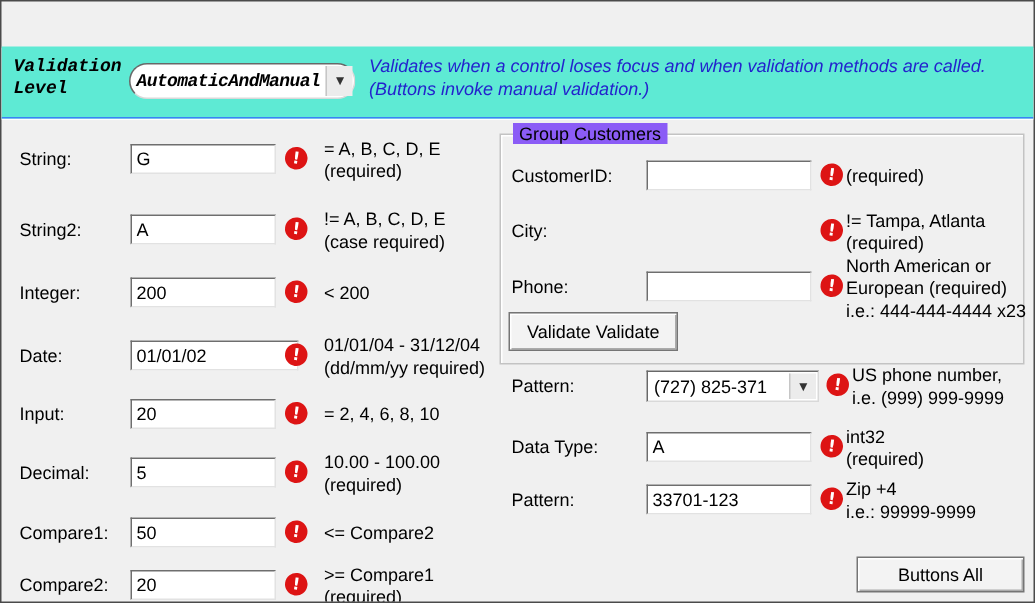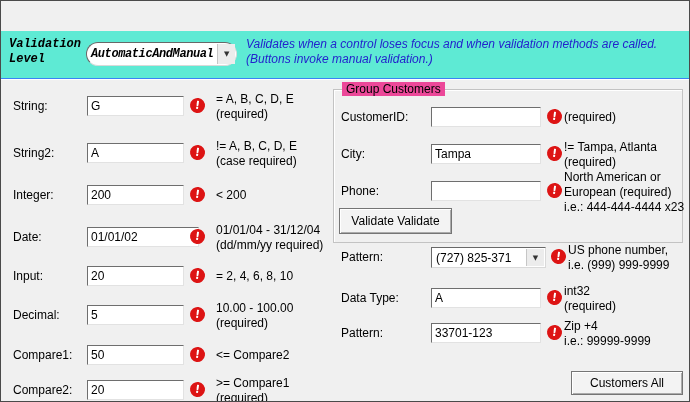--- a/index.html
+++ b/index.html
@@ -31,21 +31,21 @@
   .flabel{position:absolute;white-space:nowrap;}
   .tb{position:absolute;height:20px;background:#fff;border:1px solid;border-color:#6e6e6e #e2e2e2 #e2e2e2 #6e6e6e;box-sizing:border-box;
       font-family:"Liberation Sans",sans-serif;font-size:12px;padding:1px 3px;color:#000;}
   .err{position:absolute;width:15px;height:15px;border-radius:50%;color:#fff;text-align:center;line-height:15px;
        font-weight:bold;font-size:11px;font-family:"DejaVu Sans",sans-serif;transform:rotate(8deg);}
   .hint{position:absolute;line-height:15px;white-space:pre-line;}
   .btn{position:absolute;background:#f3f3f3;border:1px solid #757575;box-shadow:inset 1px 1px 0 #ffffff,inset -1px -1px 0 #ababab;
        display:flex;align-items:center;justify-content:center;font-size:12px;box-sizing:border-box;cursor:default;}
   
   .groupbox{position:absolute;left:332px;top:88px;width:350px;height:154px;border:1px solid #c3c3c3;box-shadow:inset 1px 1px 0 #ffffff;box-sizing:border-box;}
-  .groupbox .gtitle{position:absolute;left:8px;top:-8px;background:#ec4899;padding:0 4px;white-space:nowrap;}
+  .groupbox .gtitle{position:absolute;left:8px;top:-8px;background:#8b5cf6;padding:0 4px;white-space:nowrap;}
 </style>
 </head>
 <body>
 
 <div class="window">
 
 
   <div class="toppanel">
     <div class="vl-label mono">Validation
 Level</div>
@@ -106,21 +106,20 @@
 
   <div class="groupbox">
     <span class="gtitle">Group Customers</span>
   </div>
   <div class="flabel" style="left:340px;top:109px">CustomerID:</div>
   <input class="tb" style="left: 430px; top: 106px; width: 110px;" value="">
   <span class="err" style="left:546px;top:108px;background:#dd1414">!</span>
   <div class="hint" style="left:563px;top:109px">(required)</div>
 
   <div class="flabel" style="left:340px;top:146px">City:</div>
-  <input class="tb" style="left: 430px; top: 143px; width: 110px;" value="Tampa">
   <span class="err" style="left:546px;top:145px;background:#dd1414">!</span>
   <div class="hint" style="left:563px;top:139px">!= Tampa, Atlanta
 (required)</div>
 
   <div class="flabel" style="left:340px;top:183px">Phone:</div>
   <input class="tb" style="left: 430px; top: 180px; width: 110px;" value="">
   <span class="err" style="left:546px;top:182px;background:#dd1414">!</span>
   <div class="hint" style="left:563px;top:169px">North American or
 European (required)
 i.e.: 444-444-4444 x23</div>
@@ -143,15 +142,15 @@
   <span class="err" style="left:546px;top:289px;background:#dd1414">!</span>
   <div class="hint" style="left:563px;top:283px">int32
 (required)</div>
 
   <div class="flabel" style="left:340px;top:325px">Pattern:</div>
   <input class="tb" style="left: 430px; top: 322px; width: 110px;" value="33701-123">
   <span class="err" style="left:546px;top:324px;background:#dd1414">!</span>
   <div class="hint" style="left:563px;top:318px">Zip +4
 i.e.: 99999-9999</div>
 
-  <div class="btn" style="left:570px;top:370px;width:112px;height:24px">Customers All</div>
+  <div class="btn" style="left:570px;top:370px;width:112px;height:24px">Buttons All</div>
 
 </div>
 
 </body></html>

